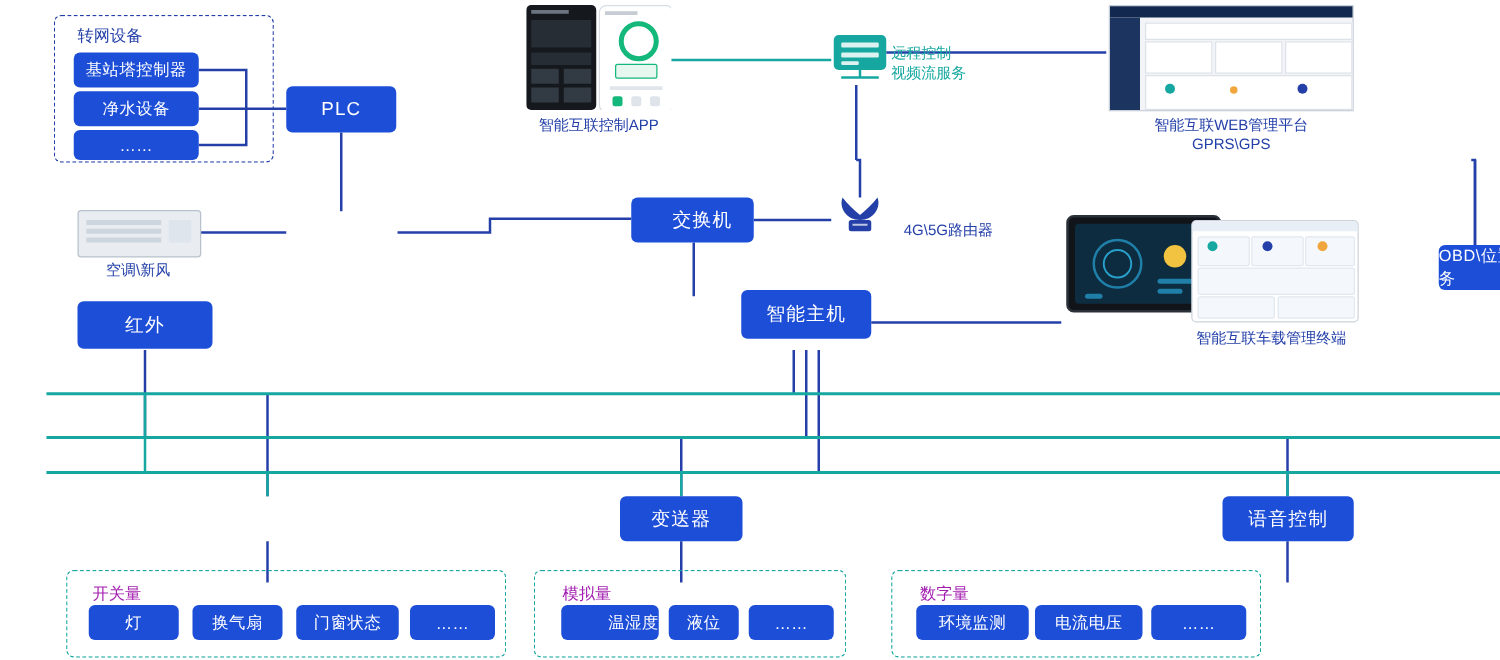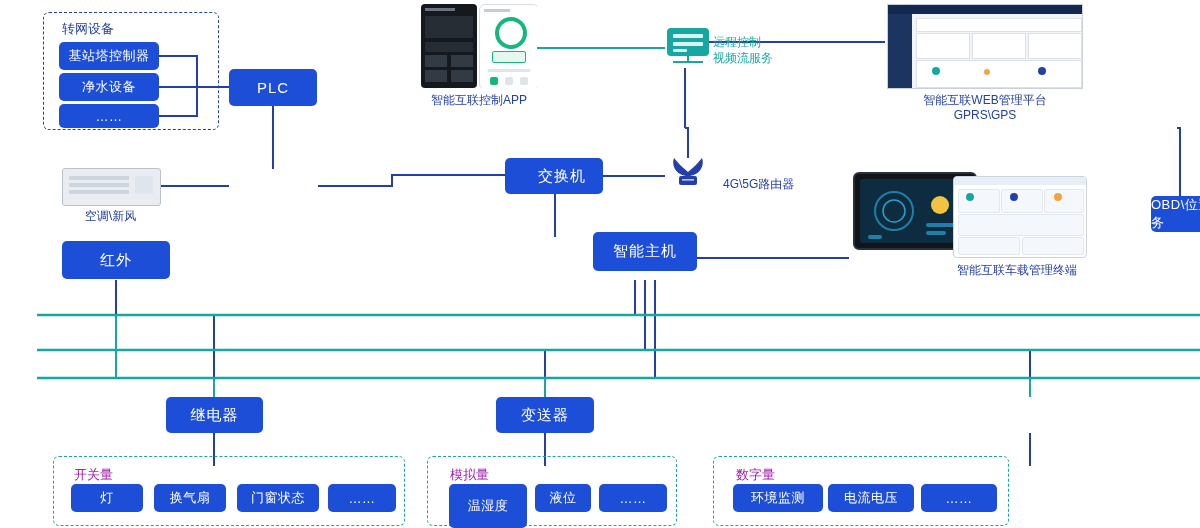--- a/index.html
+++ b/index.html
@@ -157,25 +157,25 @@
     </div>
 
   <div class="node" style="left:556px;top:232px;width:104px;height:39px;">
       <span>智能主机</span>
     </div>
 
   <div class="node" style="left:25px;top:241px;width:108px;height:38px;">
       <span>红外</span>
     </div>
 
-  <div class="node" style="left:129px;top:397px;width:97px;height:36px;">
-      <span>继电器</span>
-    </div>
   <div class="node" style="left:459px;top:397px;width:98px;height:36px;">
       <span>变送器</span>
+    </div>
+  <div class="node" style="left:941px;top:397px;width:105px;height:36px;">
+      <span>语音控制</span>
     </div>
 
   <div class="node small" style="left:1114px;top:196px;width:86px;height:36px;">
       <span>OBD\位置服务</span>
     </div>
 
   <div class="imgbox" style="left:384px;top:4px;width:116px;height:84px;">
     <div class="ph-dark" style="left:0;top:0;width:56px;height:84px;">
       <div class="barline" style="left:4px;top:4px;width:30px;height:3px;background:#6b7480;"></div>
       <div class="barline" style="left:4px;top:12px;width:48px;height:22px;background:#272d35;"></div>
@@ -271,21 +271,21 @@
     </div>
   <div class="node small" style="left:200px;top:484px;width:82px;height:28px;">
       <span>门窗状态</span>
     </div>
   <div class="node small" style="left:291px;top:484px;width:68px;height:28px;">
       <span>……</span>
     </div>
 
   <div class="dashbox teal" style="left:390px;top:456px;width:250px;height:70px;"></div>
   <div class="grouplabel" style="left:410px;top:466px;">模拟量</div>
-  <div class="node small" style="left:412px;top:484px;width:78px;height:44px;">
+  <div class="node small" style="left:412px;top:484px;width:78px;height:28px;justify-content:flex-end;">
       <span>温湿度</span>
     </div>
   <div class="node small" style="left:498px;top:484px;width:56px;height:28px;">
       <span>液位</span>
     </div>
   <div class="node small" style="left:562px;top:484px;width:68px;height:28px;">
       <span>……</span>
     </div>
 
   <div class="dashbox teal" style="left:676px;top:456px;width:296px;height:70px;"></div>

